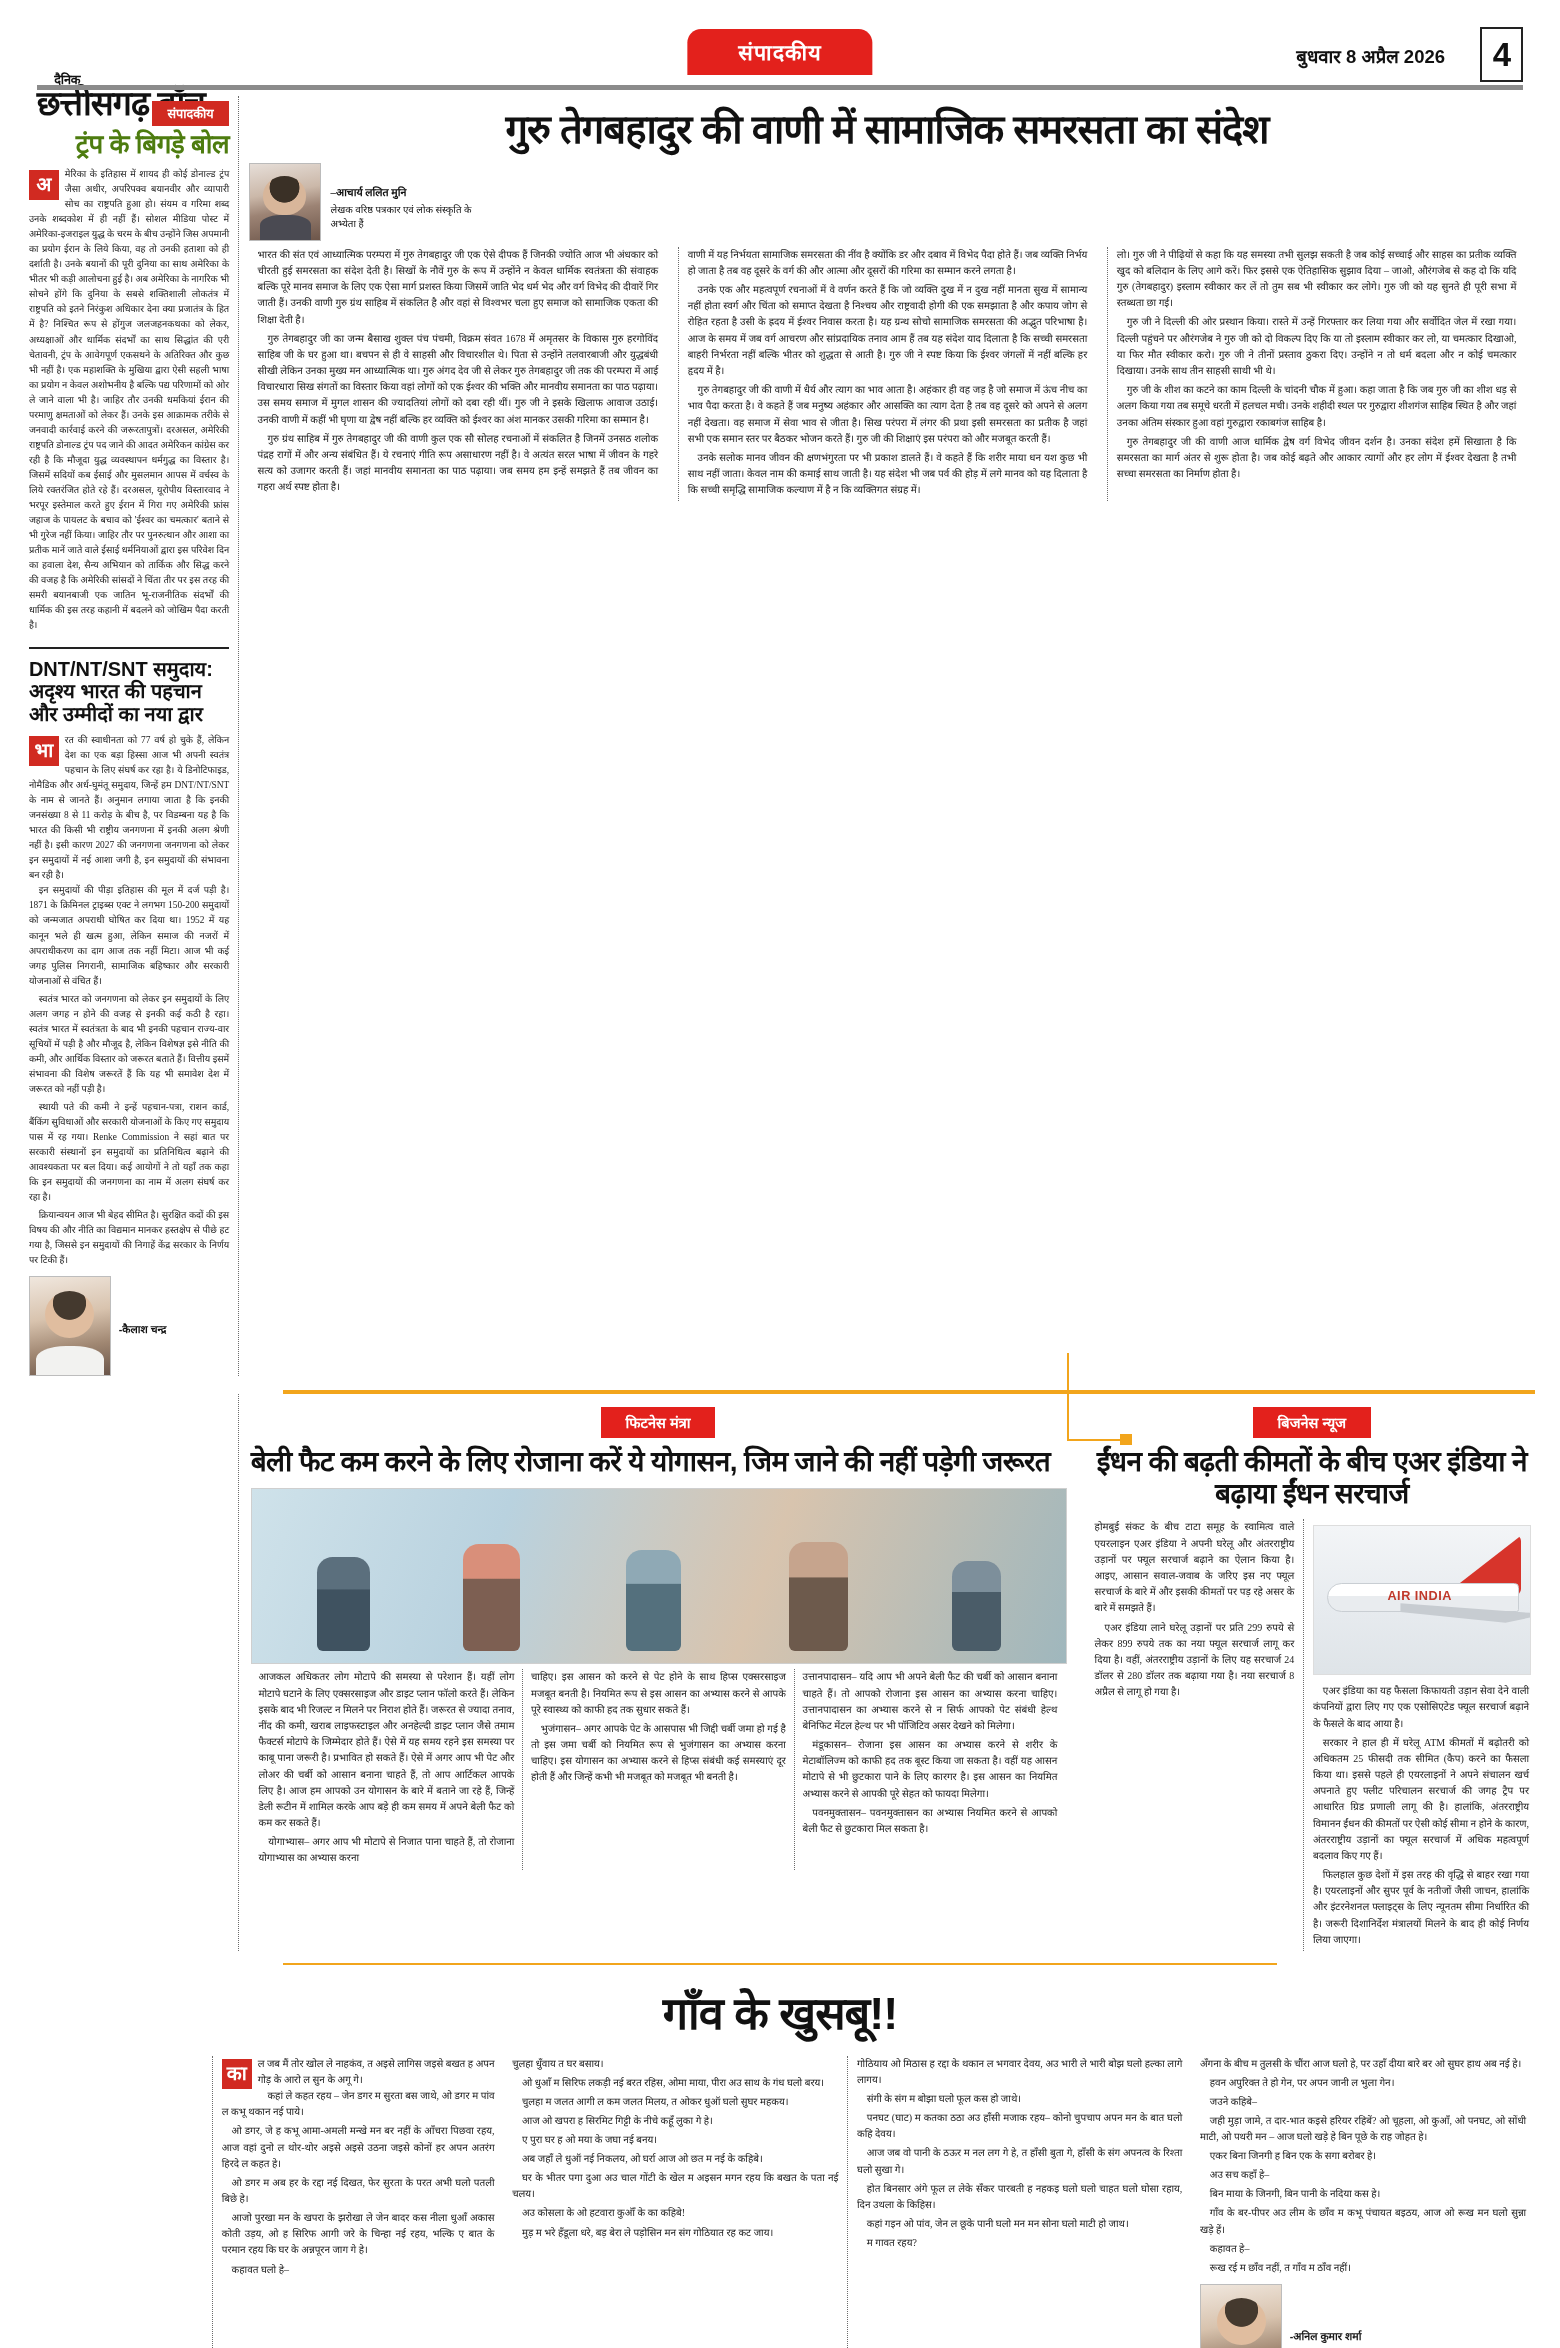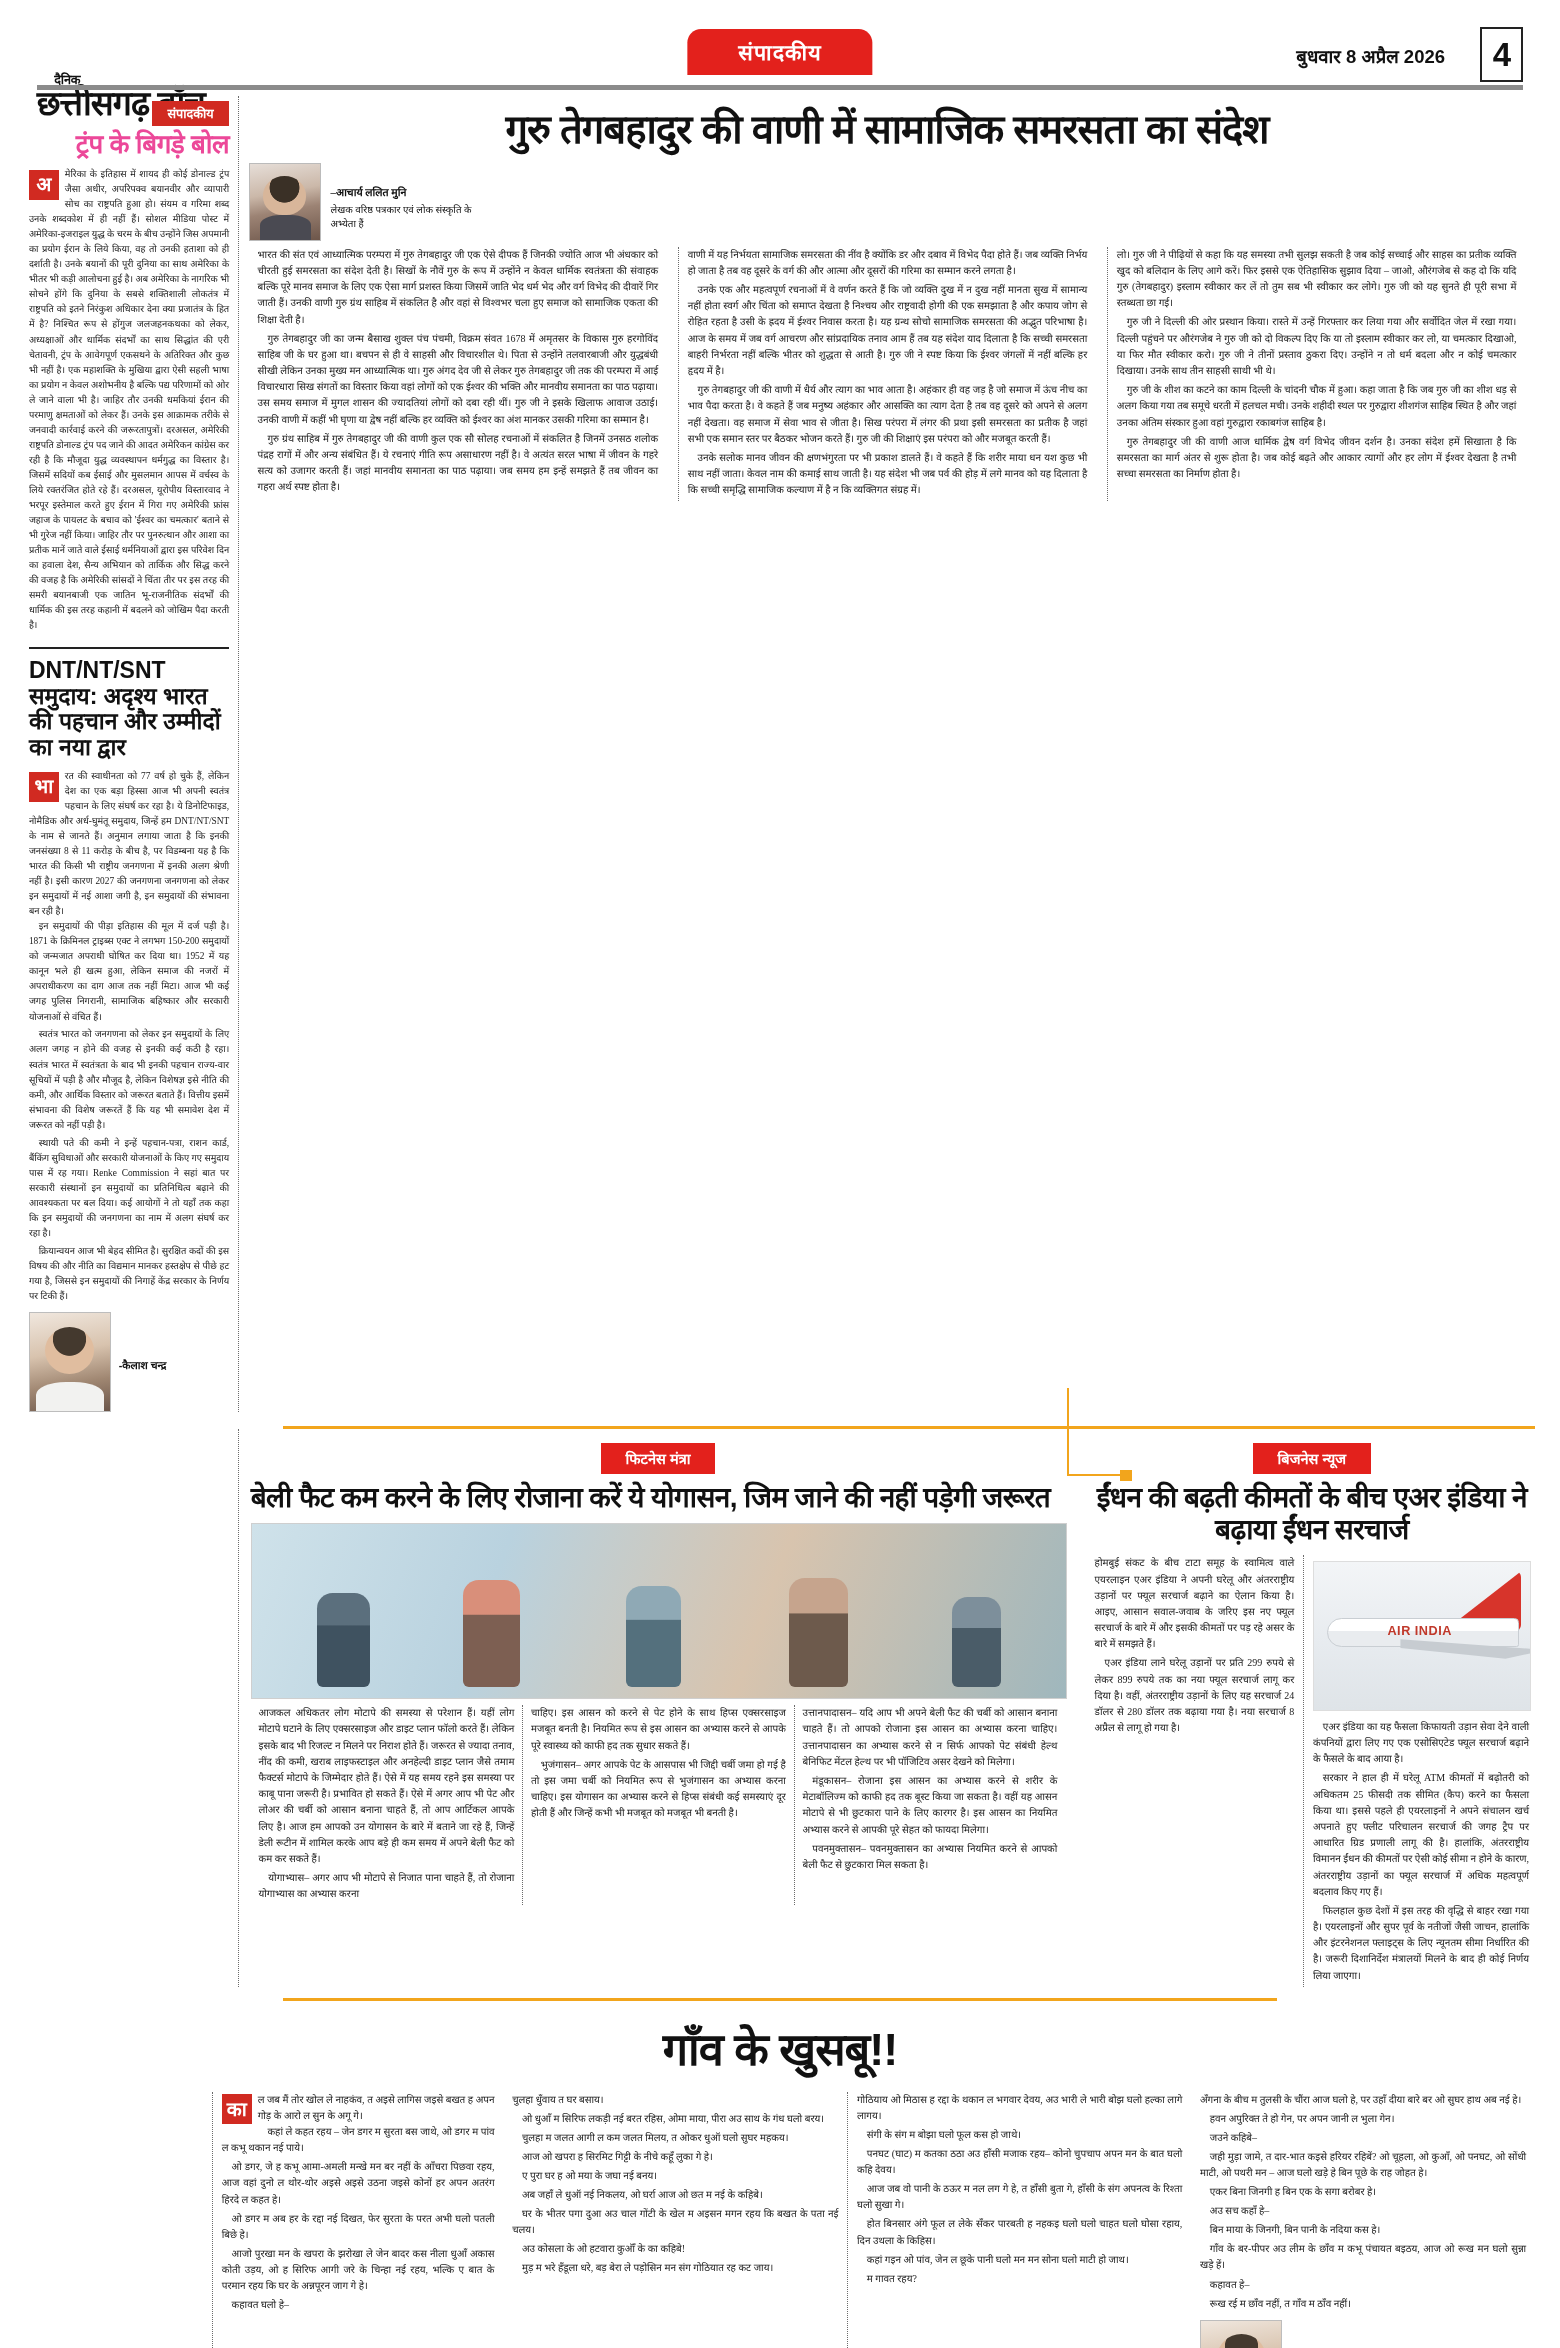--- a/index.html
+++ b/index.html
@@ -75,27 +75,27 @@
 
   .edit-col{width:213px;padding:0 8.8px 0 3.9px;box-sizing:border-box;}
   .tag-red{
     display:inline-block;background:#d12a21;color:#fff;
     font-family:"Liberation Sans",sans-serif;font-weight:bold;
     font-size:12.7px;padding:2.9px 15.6px 3.9px 15.6px;margin:5.9px 0 3.9px 0;
   }
   .edit-head{
     font-family:"Liberation Sans",sans-serif;font-weight:bold;
     font-size:26px;line-height:1.08;letter-spacing:-0.5px;
-    text-align:right;margin:0 0 8.8px 0;color:#ec4899;
+    text-align:right;margin:0 0 8.8px 0;color:#4d7c0f;
   }
   .edit-col .col-text{font-size:9.4px;line-height:1.6;}
 
   .sub-head2{
     font-family:"Liberation Sans",sans-serif;font-weight:bold;
-    font-size:23px;line-height:1.12;margin:13.7px 0 7.8px 0;color:#111;
+    font-size:20px;line-height:1.12;margin:13.7px 0 7.8px 0;color:#111;
     border-top:2px solid #222;padding-top:8.8px;
   }
 
   .main-art{flex:1;padding:0 9.8px;box-sizing:border-box;}
   .main-head{
     font-family:"Liberation Sans",sans-serif;font-weight:bold;
     font-size:40px;line-height:1.1;text-align:center;letter-spacing:-1px;
     margin:11.7px 0 11.7px 0;color:#111;
   }
   .byline-row{display:flex;gap:9.8px;align-items:flex-start;margin:0 0 5.9px 0;width:244px;justify-content:space-between;}

